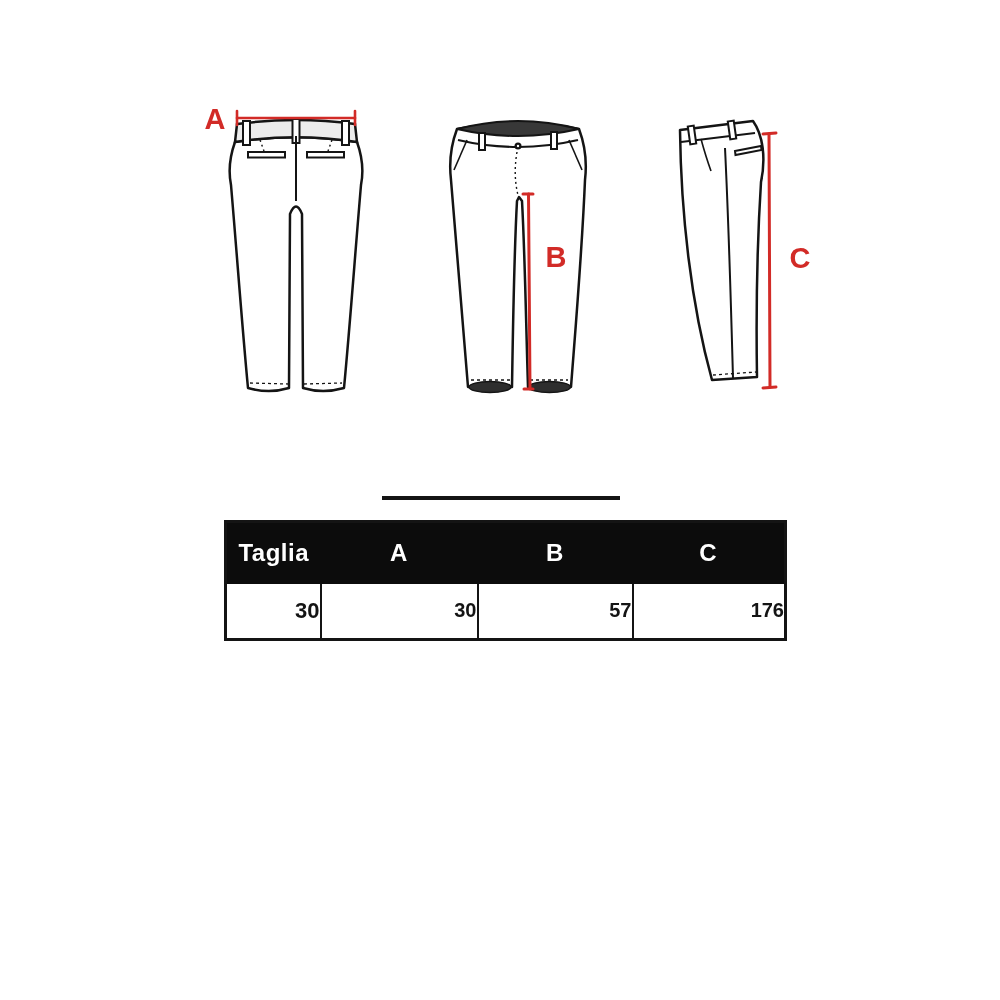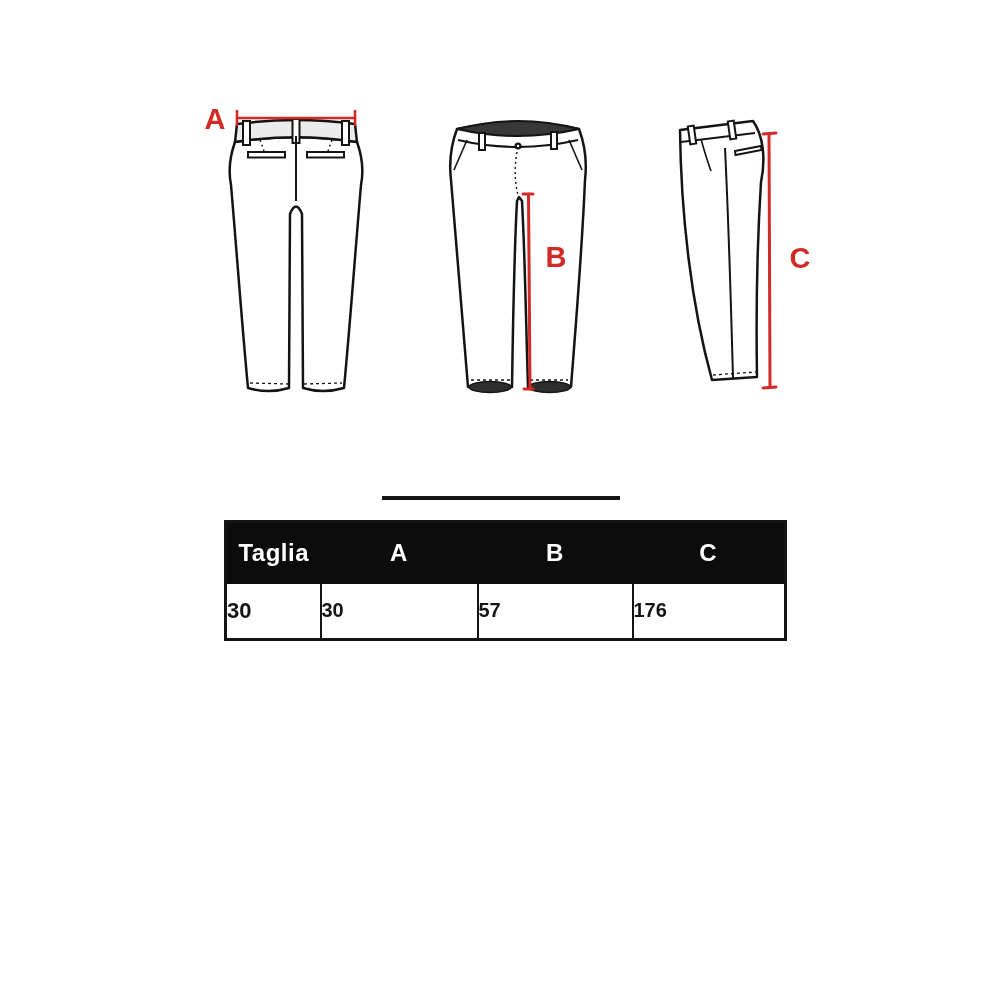--- a/index.html
+++ b/index.html
@@ -32,21 +32,21 @@
     border-collapse:collapse;table-layout:fixed;
     border:3px solid var(--ink);
   }
   table.size-table th{
     background:var(--header_bg);color:#ffffff;
     height:62px;font-size:24px;font-weight:bold;text-align:center;
     letter-spacing:0.5px;
   }
   table.size-table td{
     background:#ffffff;color:var(--ink);
-    height:56px;font-size:20px;font-weight:bold;text-align:left;
+    height:56px;font-size:20px;font-weight:bold;text-align:right;
     border-left:2px solid var(--ink);
   }
   table.size-table td:first-child{border-left:none;font-size:22px;}
   svg .outline{fill:#ffffff;stroke:var(--ink);stroke-width:2.5;stroke-linejoin:round;}
   svg .seam{fill:none;stroke:var(--ink);stroke-width:2;}
   svg .thin{fill:none;stroke:var(--ink);stroke-width:1.6;}
   svg .dotted{fill:none;stroke:var(--ink);stroke-width:1.4;stroke-dasharray:2,3;}
   svg .hemdash{fill:none;stroke:var(--ink);stroke-width:1.3;stroke-dasharray:3,3;}
   svg .band{fill:var(--band_gray);stroke:var(--ink);stroke-width:2.5;}
   svg .loop{fill:#ffffff;stroke:var(--ink);stroke-width:2;}

